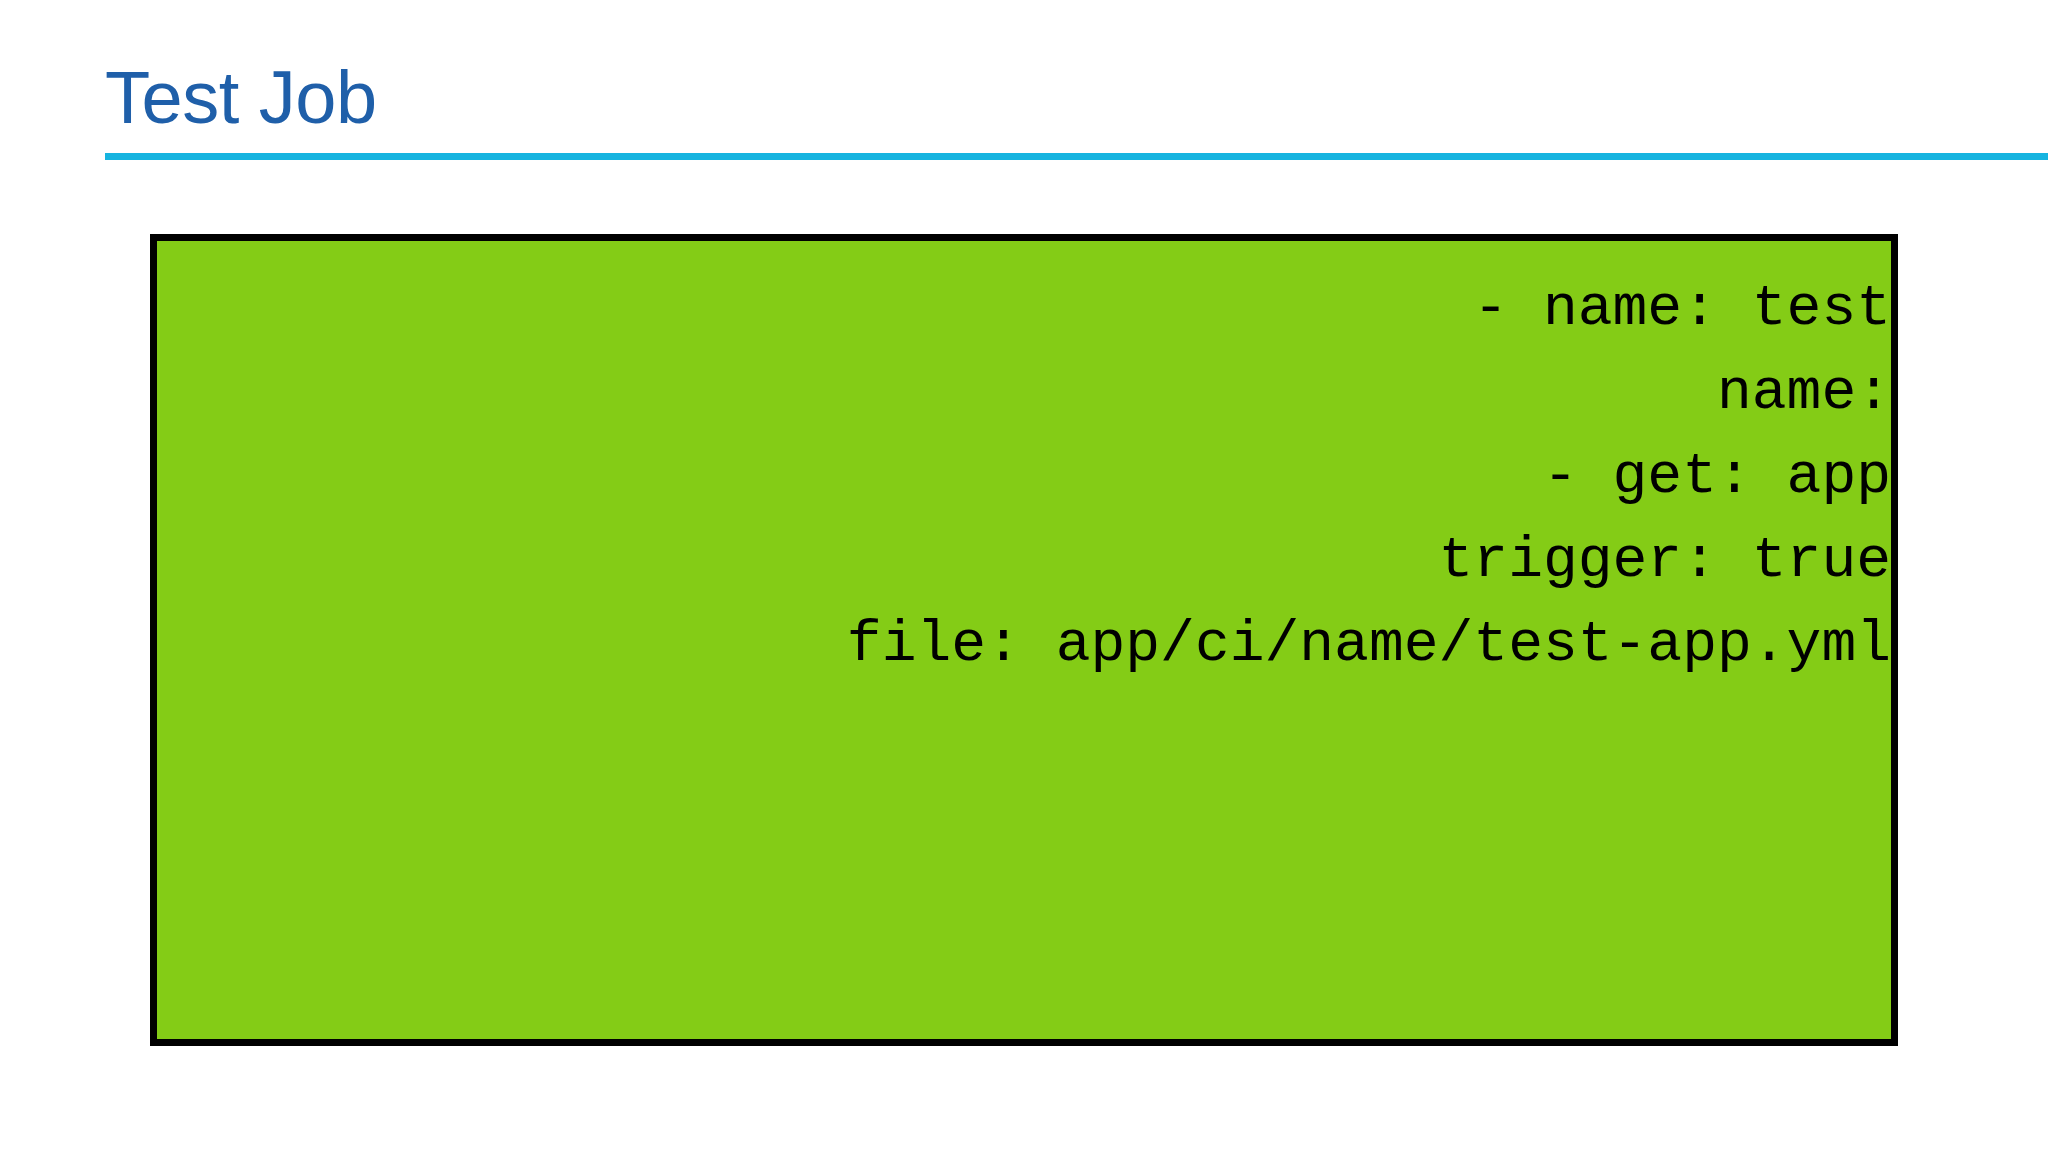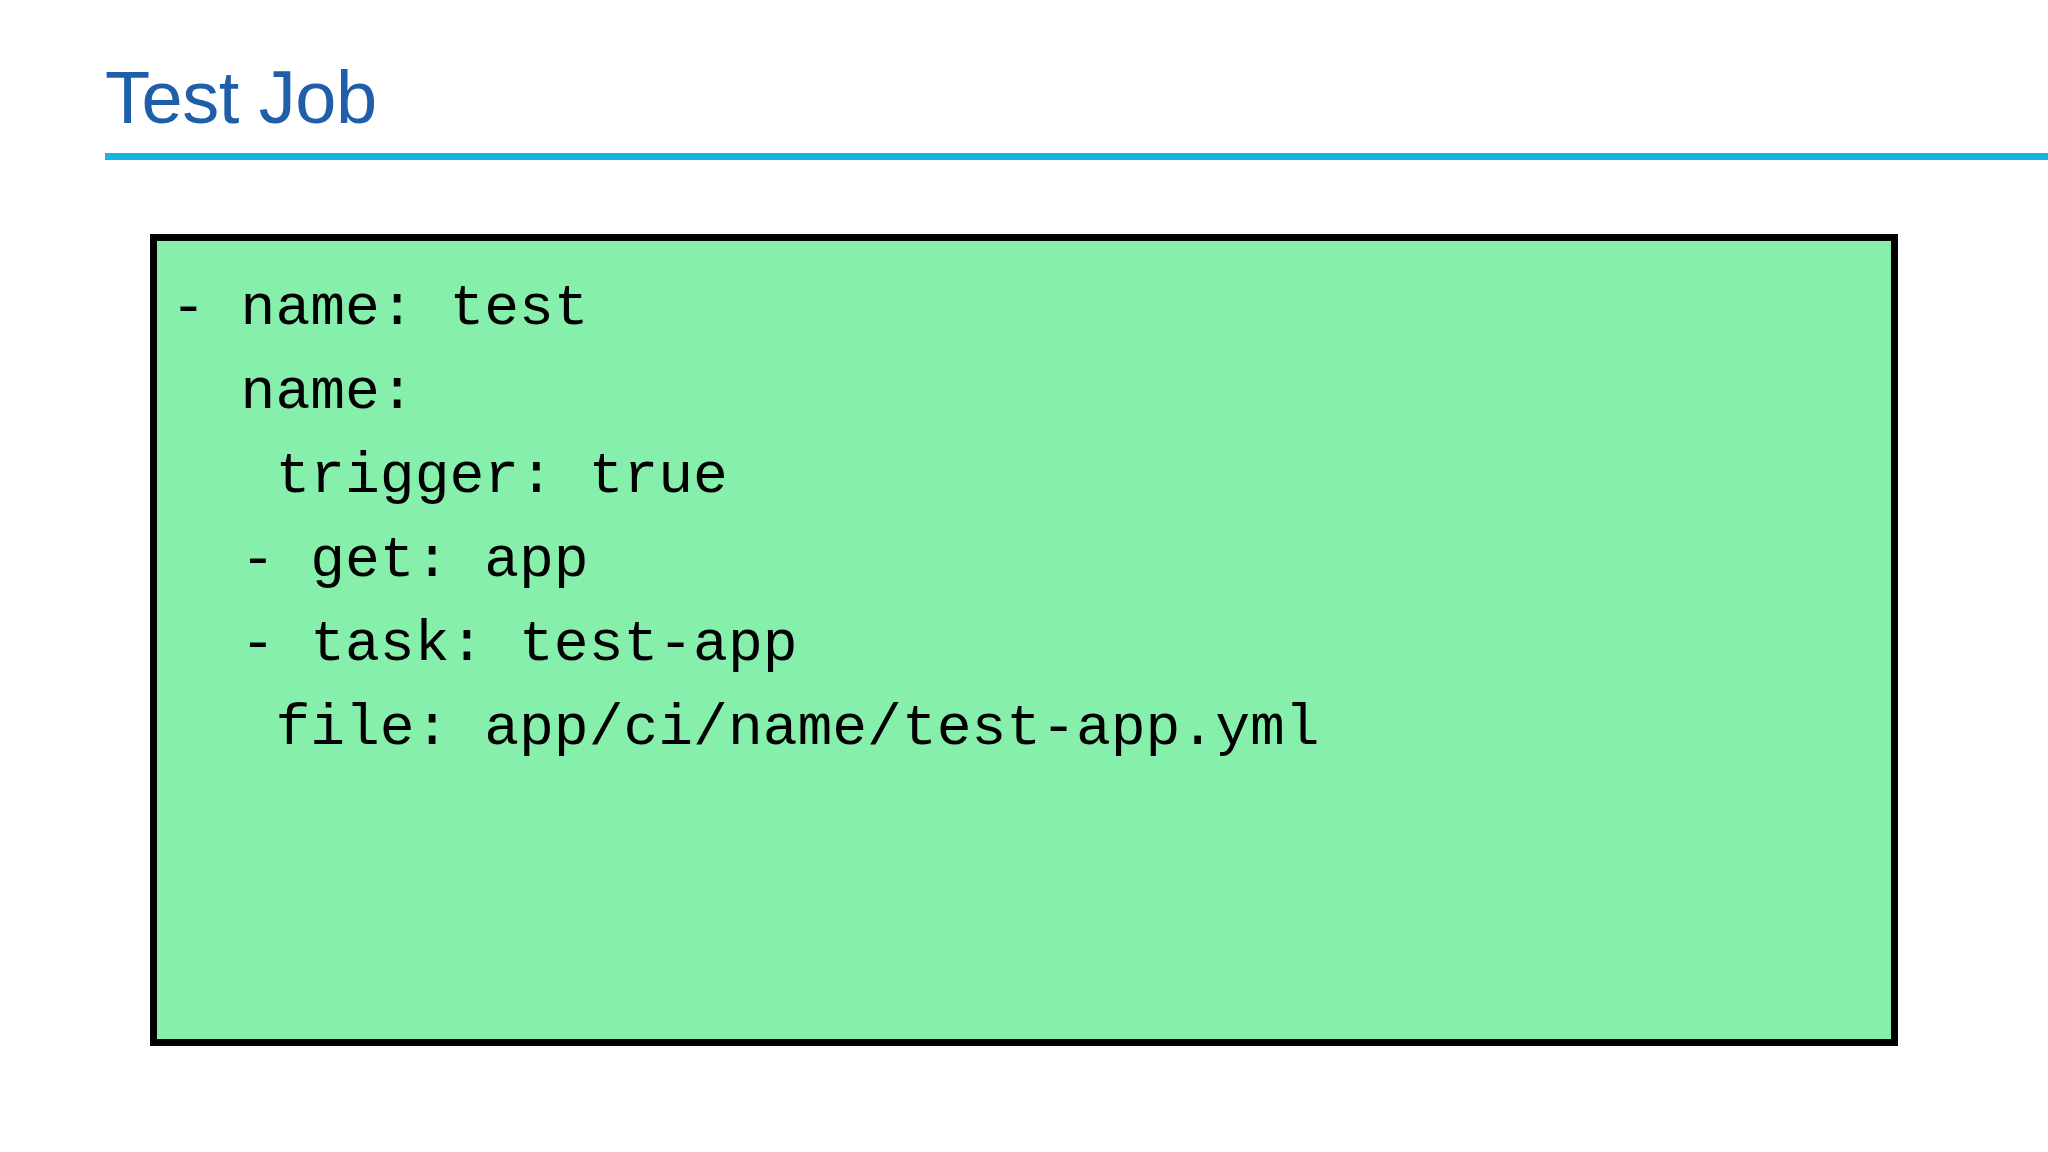--- a/index.html
+++ b/index.html
@@ -57,22 +57,23 @@
 
   
   .code-box {
     position: absolute;
     left: 150px;
     top: 234px;
     width: 1748px;
     height: 812px;
     box-sizing: border-box;
     border: 7px solid #000000;
-    background: #86efac;
+    background: #84cc16;
     overflow: hidden;
+    text-align: right;
   }
 
   .code-body {
     margin: 0;
     padding: 26px 0 0 14px;
     font-family: "Liberation Mono", "DejaVu Sans Mono", monospace;
     font-size: 58px;
     line-height: 84px;
     font-weight: 400;
     color: #000000;
@@ -90,16 +91,16 @@
 <body>
 
 <div class="slide">
 
   <div class="title-block">
     <h1 class="slide-title">Test Job</h1>
     <div class="title-rule"></div>
   </div>
 
   <div class="code-box">
-    <pre class="code-body"><span class="code-line">- name: test</span><span class="code-line">  name:</span><span class="code-line">   trigger: true</span><span class="code-line">  - get: app</span><span class="code-line">  - task: test-app</span><span class="code-line">   file: app/ci/name/test-app.yml</span></pre>
+    <pre class="code-body"><span class="code-line">- name: test</span><span class="code-line">  name:</span><span class="code-line">  - get: app</span><span class="code-line">   trigger: true</span><span class="code-line">   file: app/ci/name/test-app.yml</span></pre>
   </div>
 
 </div>
 
 </body></html>

